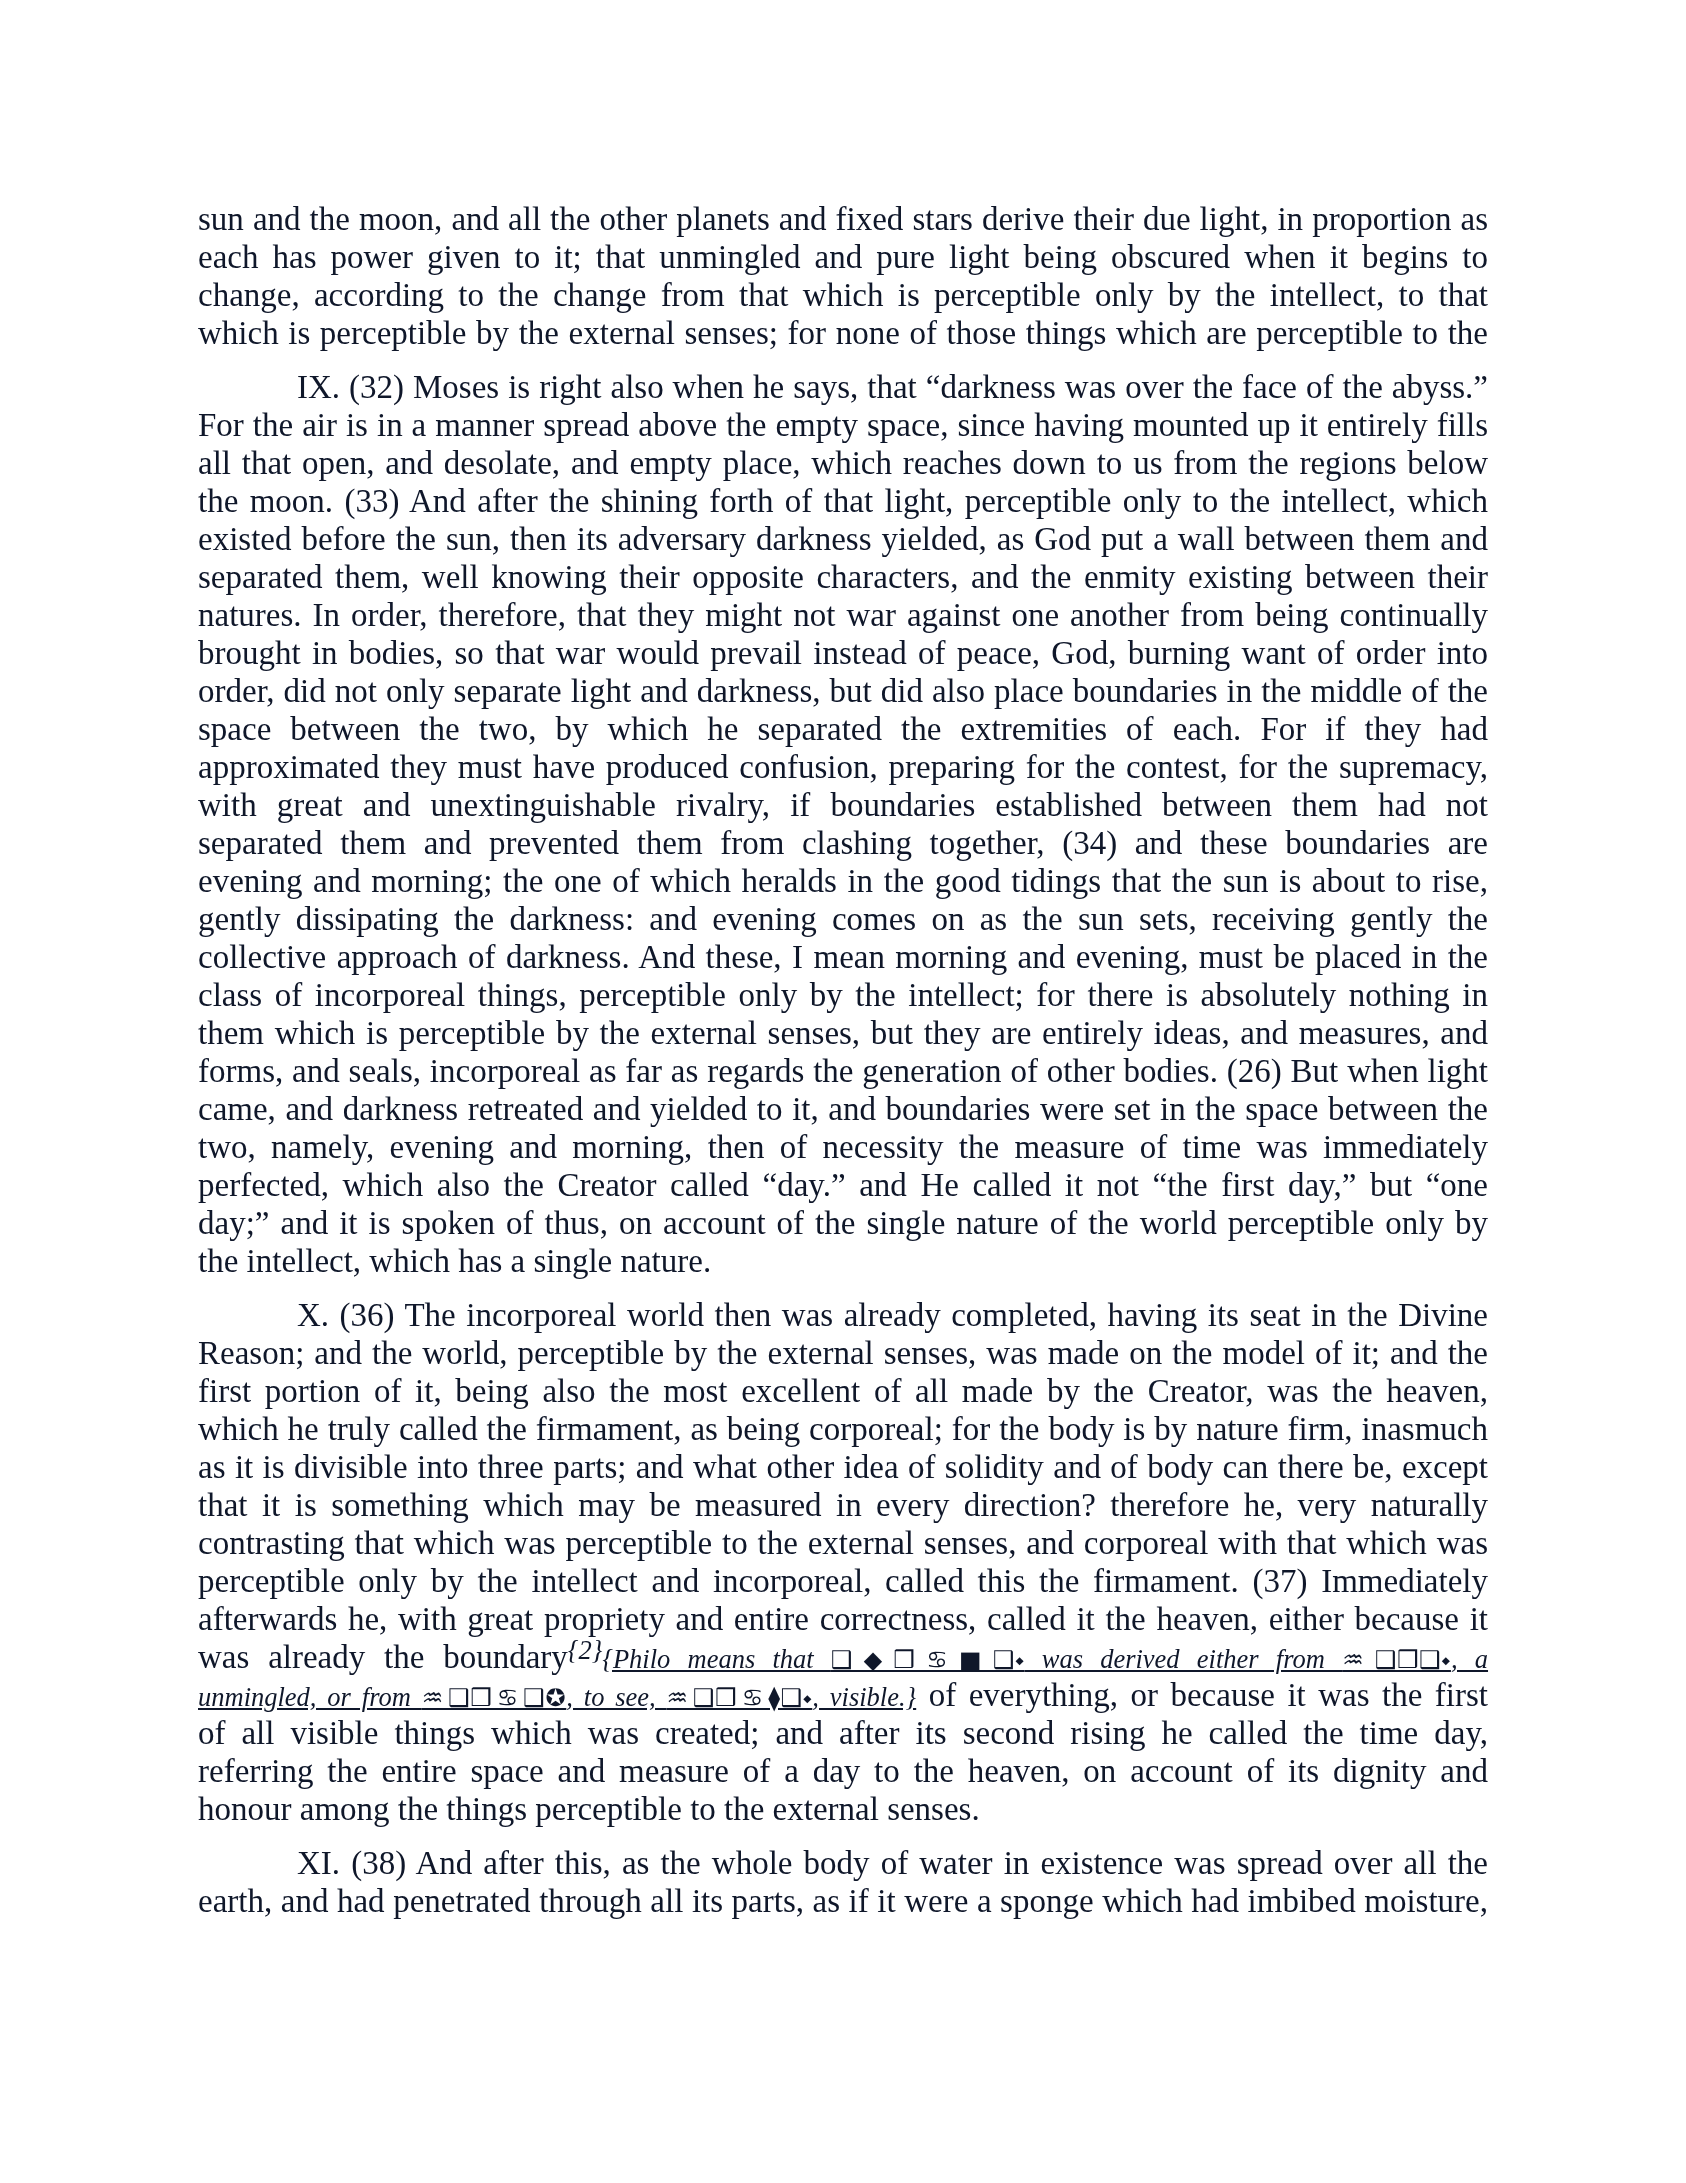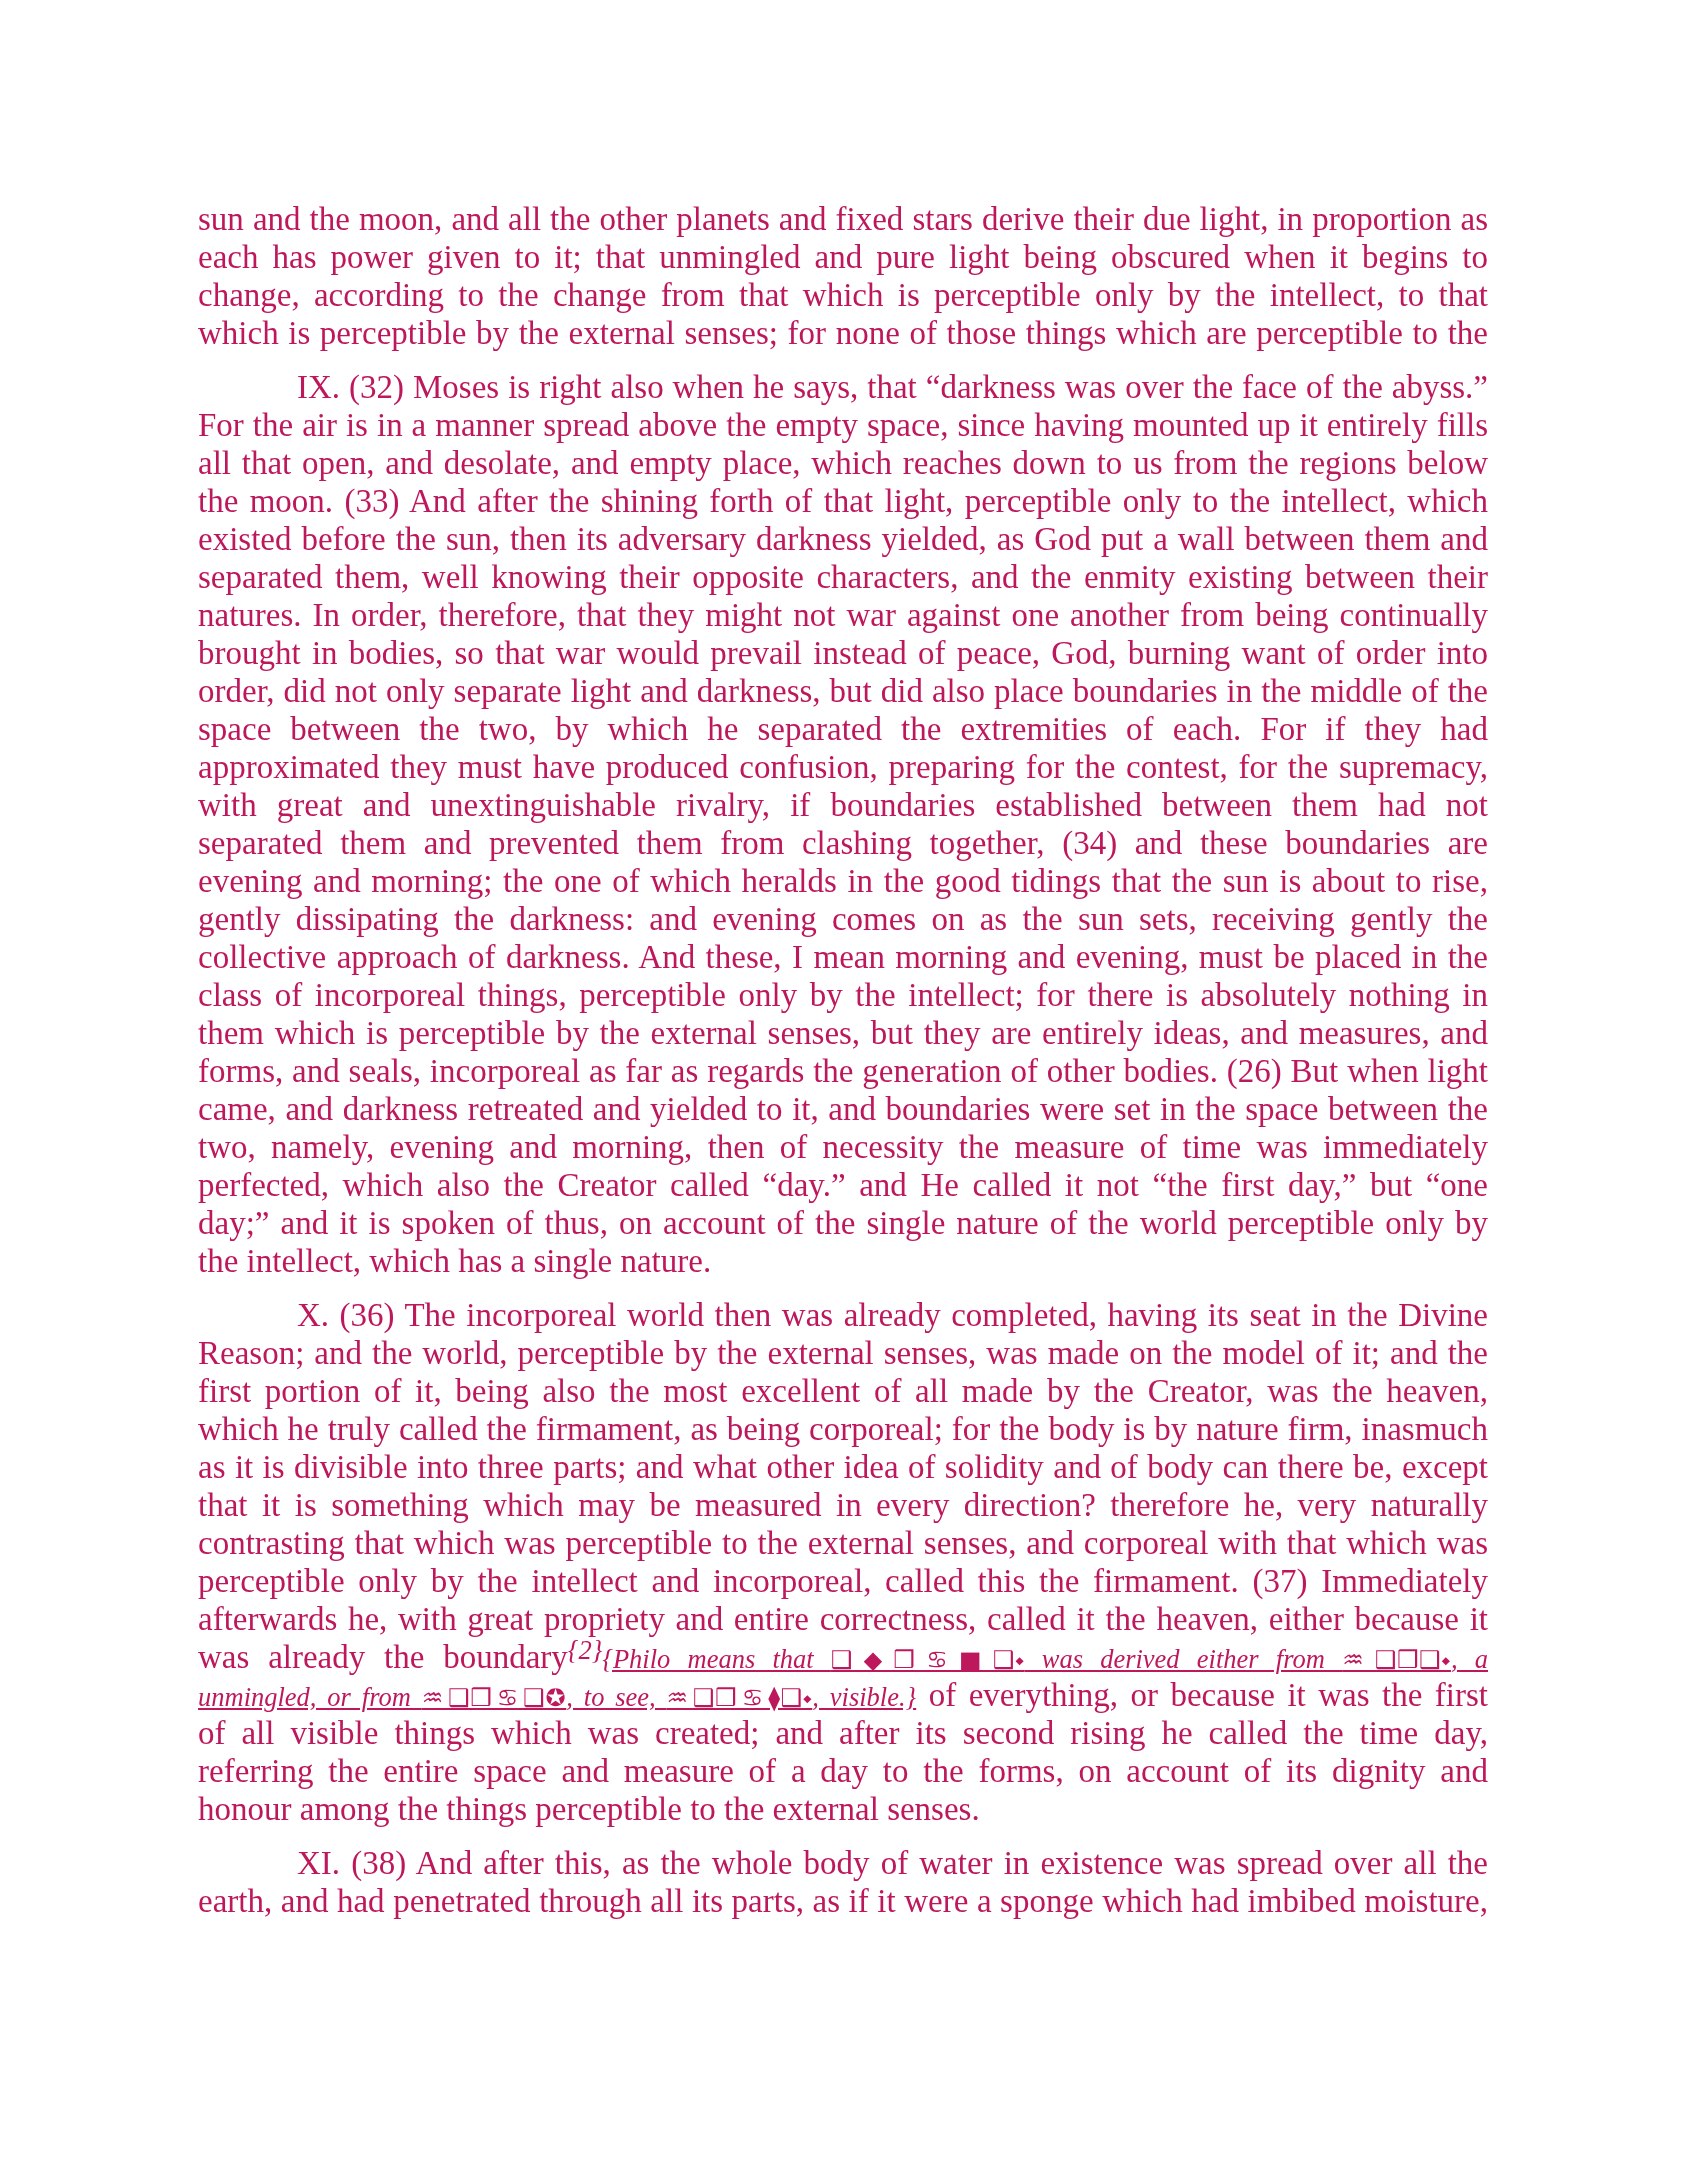--- a/index.html
+++ b/index.html
@@ -22,21 +22,21 @@
     background: #ffffff;
   }
   .text-block {
     position: absolute;
     left: 198px;
     top: 200px;
     width: 1290px;
     font-family: "Liberation Serif", "DejaVu Serif", serif;
     font-size: 33px;
     line-height: 38px;
-    color: #be185d;
+    color: #0f172a;
   }
   .line {
     display: block;
     height: 38px;
     white-space: nowrap;
     text-align: justify;
     text-align-last: justify;
     overflow: visible;
   }
   .line.last {
@@ -113,21 +113,21 @@
       <span class="line">that it is something which may be measured in every direction? therefore he, very naturally</span>
       <span class="line">contrasting that which was perceptible to the external senses, and corporeal with that which was</span>
       <span class="line">perceptible only by the intellect and incorporeal, called this the firmament. (37) Immediately</span>
       <span class="line">afterwards he, with great propriety and entire correctness, called it the heaven, either because it</span>
 
       <span class="line"><span>was already the boundary</span><span class="fn-sup">{2}</span><span class="fn-text"><span>{Philo means that </span><span class="wing">❑◆❒♋■❑⬩</span><span> was derived either from </span><span class="wing">♒❑❒❑⬩</span><span>, a</span></span></span>
 
       <span class="line"><span class="fn-text"><span>unmingled, or from </span><span class="wing">♒❑❒♋❑✪</span><span>, to see, </span><span class="wing">♒❑❒♋⧫❑⬩</span><span>, visible.}</span></span><span> of everything, or because it was the first</span></span>
 
       <span class="line">of all visible things which was created; and after its second rising he called the time day,</span>
-      <span class="line">referring the entire space and measure of a day to the forms, on account of its dignity and</span>
+      <span class="line">referring the entire space and measure of a day to the heaven, on account of its dignity and</span>
       <span class="line last">honour among the things perceptible to the external senses.</span>
     </div>
 
     <div>
       <span class="line indent">XI. (38) And after this, as the whole body of water in existence was spread over all the</span>
       <span class="line">earth, and had penetrated through all its parts, as if it were a sponge which had imbibed moisture,</span>
     </div>
 
   </div>
 </div>

